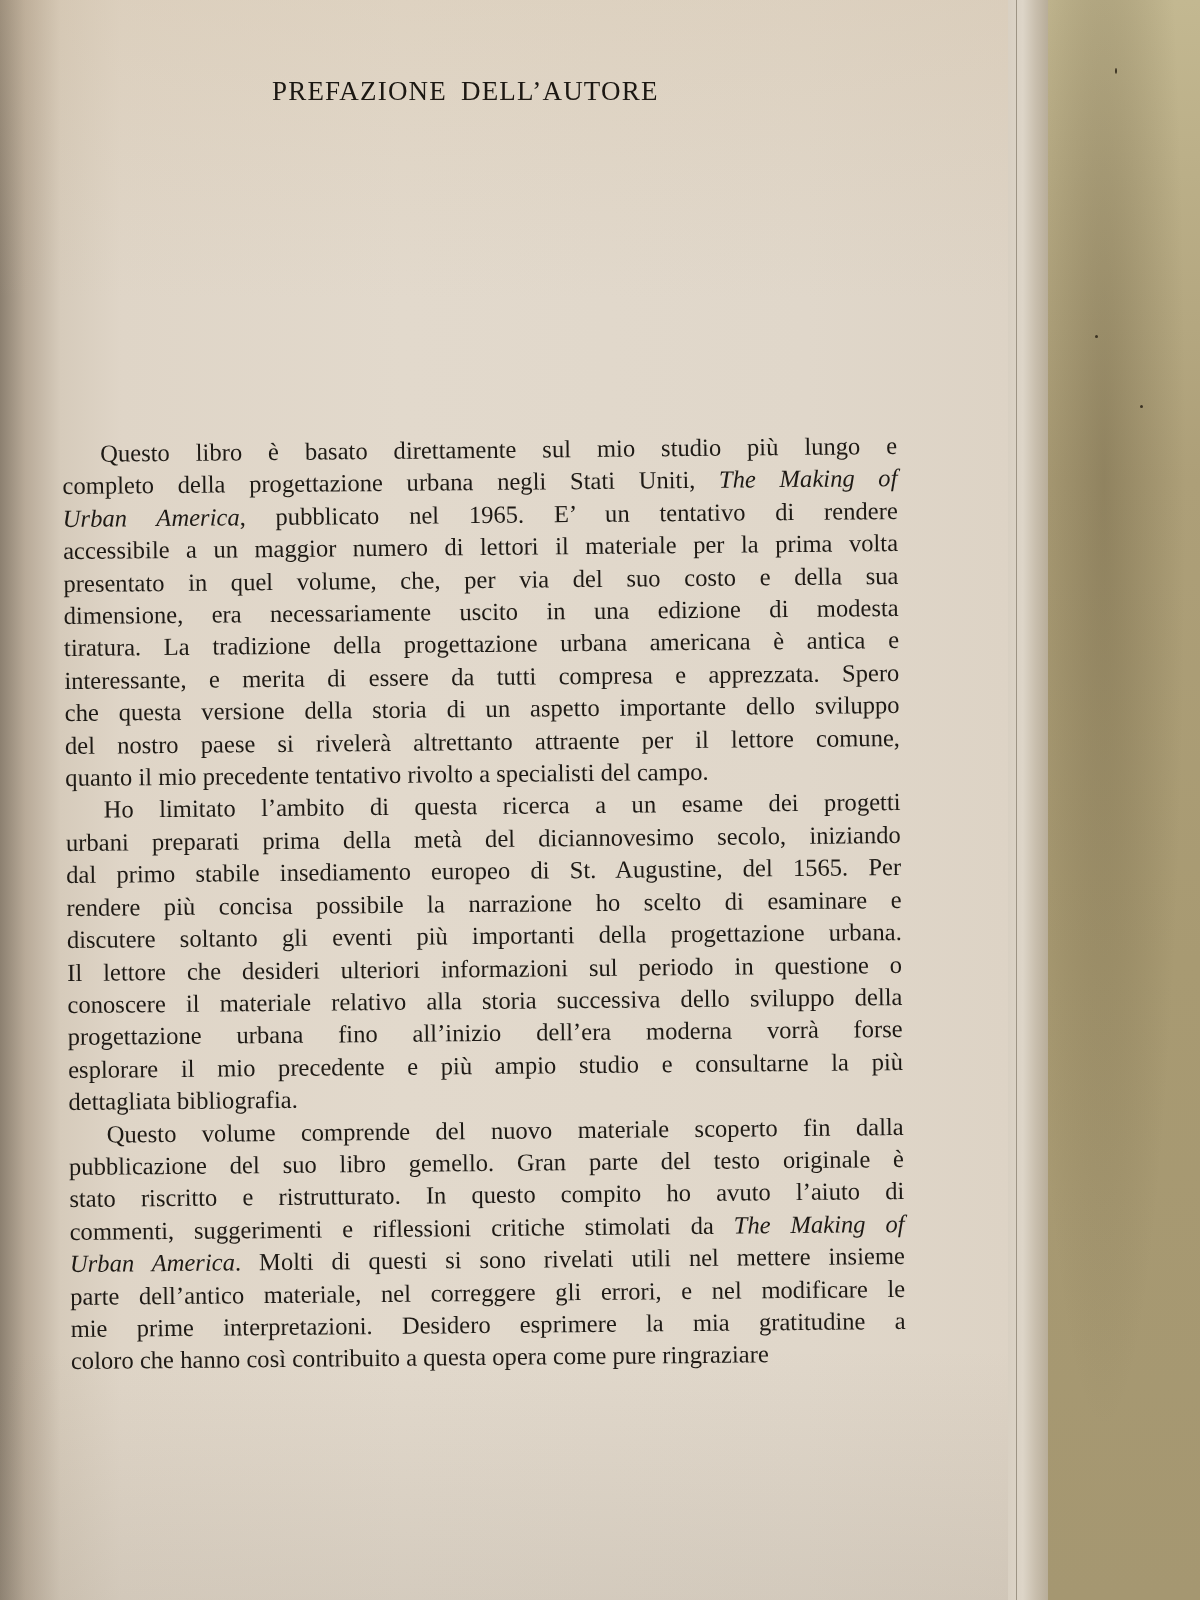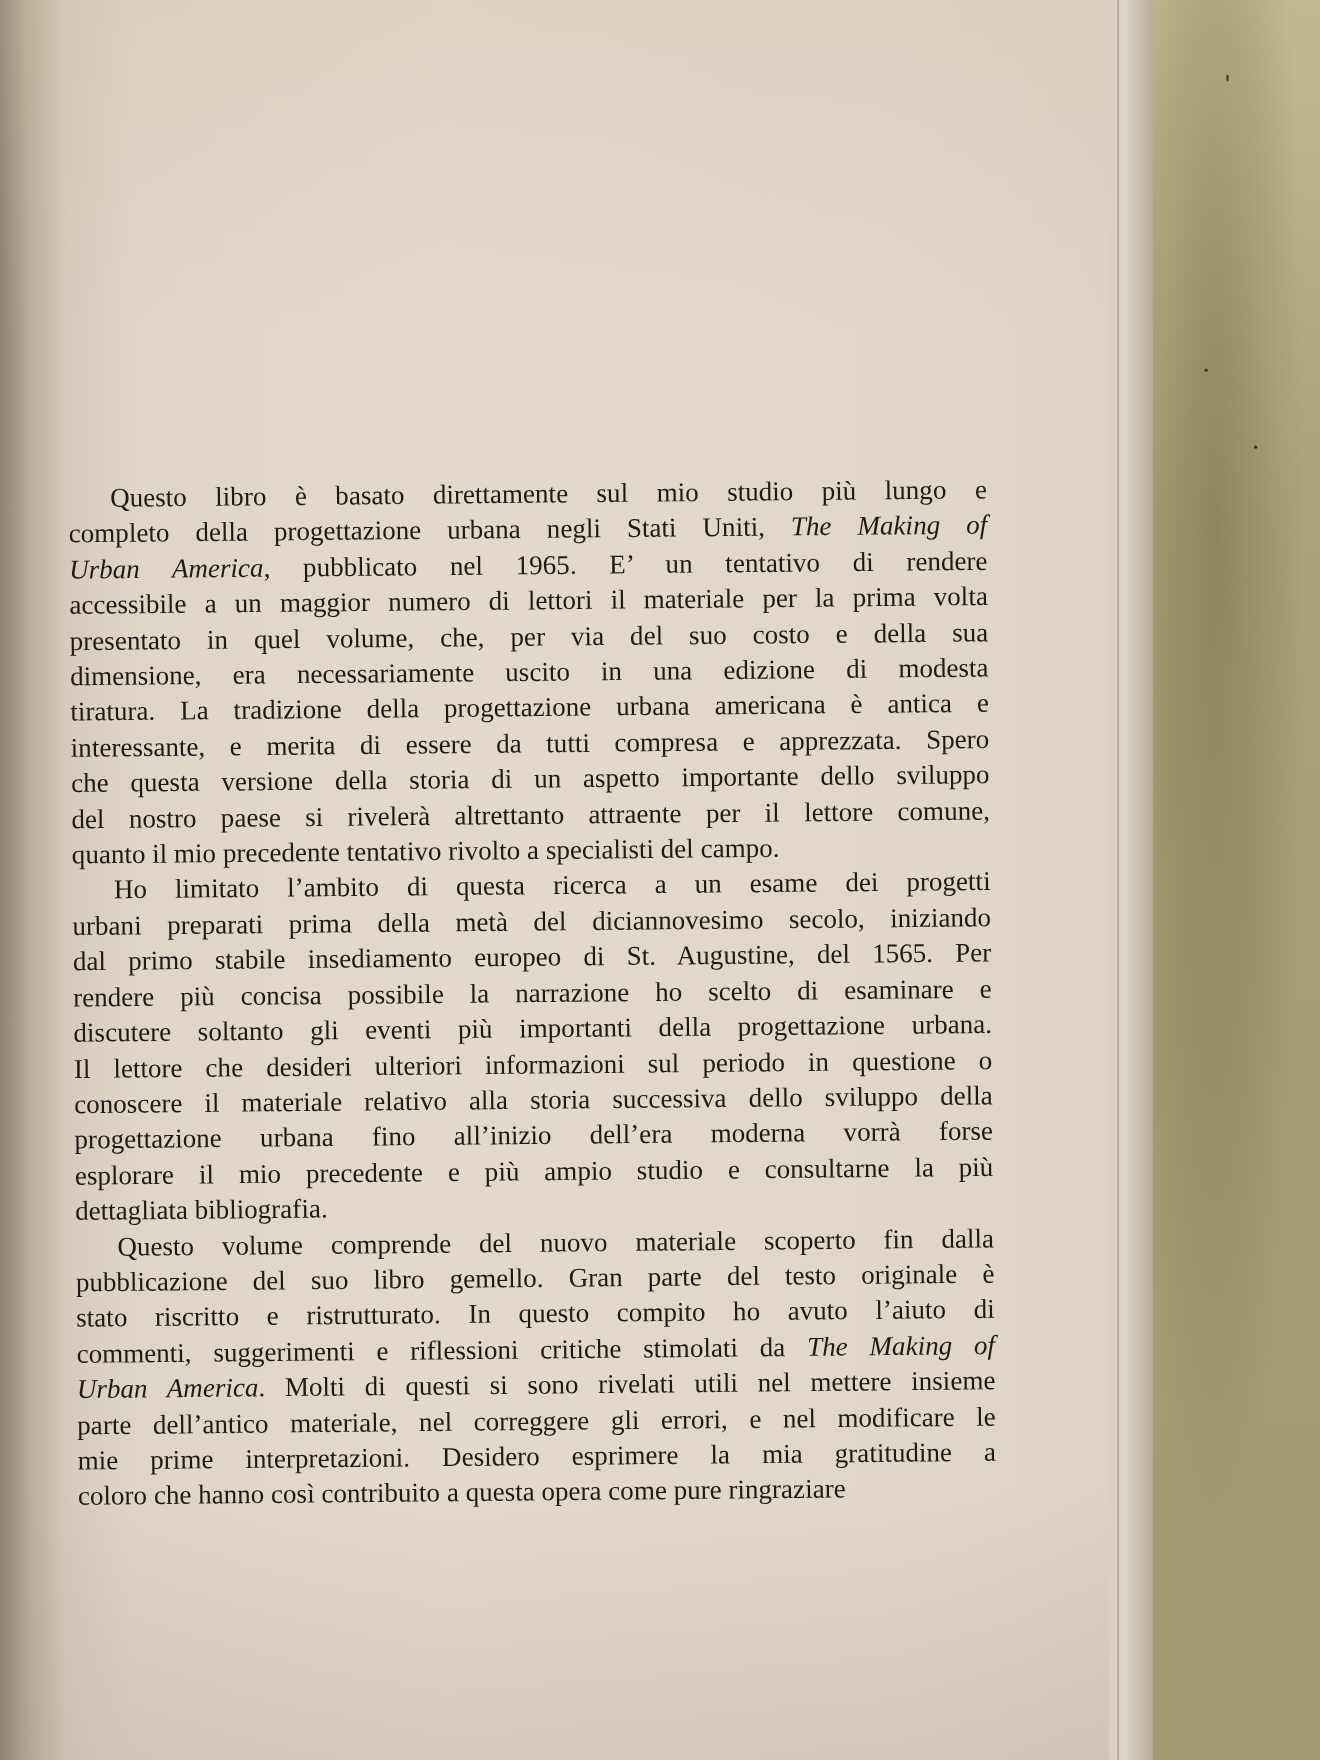--- a/index.html
+++ b/index.html
@@ -126,20 +126,21 @@
     <div class="table-speck" style="left:100px; top:405px;"></div>
     <div class="table-speck" style="left:75px; top:68px; width:2px; height:6px;"></div>
   </div>
   <div class="page-stack"></div>
   <div class="page-stack-line"></div>
 
   <div class="page">
     <div class="page-shade-top"></div>
     <div class="page-shade-bottom"></div>
 
+    <div class="title">PREFAZIONE DELL’AUTORE</div>
 
     <div class="body-text" id="body-text">
         <div class="para">
           <span class="line indent"><span>Questo libro è basato direttamente sul mio studio più lungo e</span></span>
           <span class="line"><span>completo della progettazione urbana negli Stati Uniti, </span><em class="it">The Making of</em></span>
           <span class="line"><em class="it">Urban America</em><span>, pubblicato nel 1965. E’ un tentativo di rendere</span></span>
           <span class="line"><span>accessibile a un maggior numero di lettori il materiale per la prima volta</span></span>
           <span class="line"><span>presentato in quel volume, che, per via del suo costo e della sua</span></span>
           <span class="line"><span>dimensione, era necessariamente uscito in una edizione di modesta</span></span>
           <span class="line"><span>tiratura. La tradizione della progettazione urbana americana è antica e</span></span>

